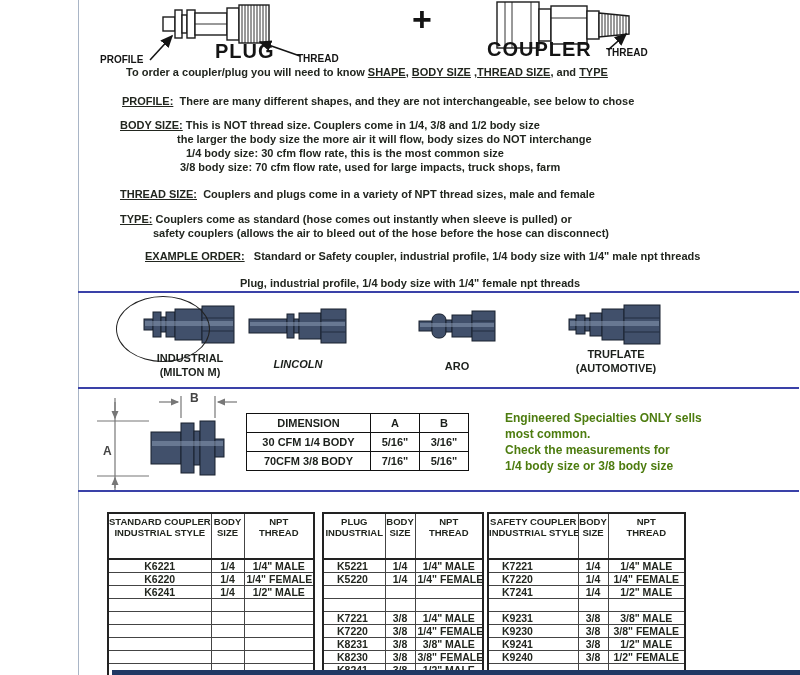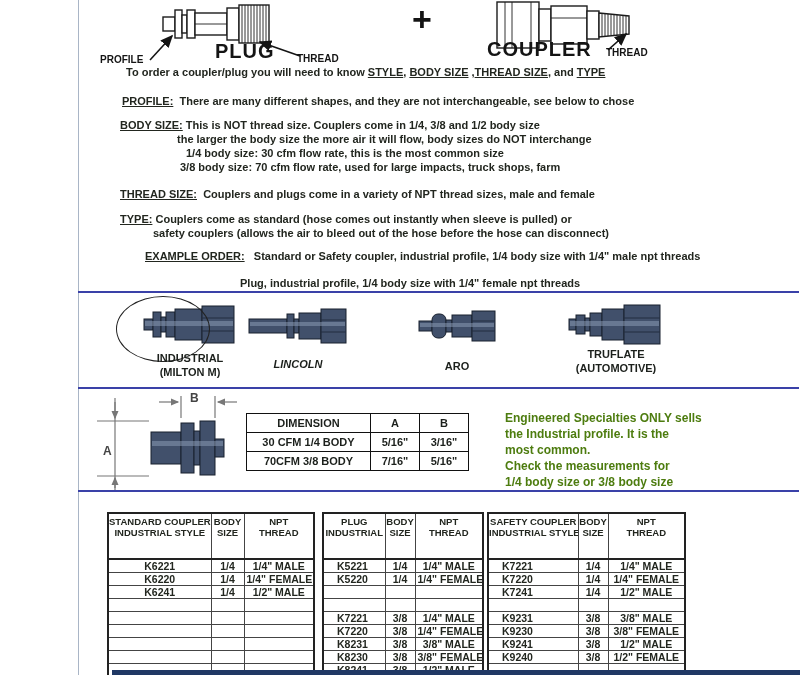--- a/index.html
+++ b/index.html
@@ -79,21 +79,21 @@
 </svg>
 
 <span class="callout" style="left:100px; top:54px;">PROFILE</span>
 <span class="big" style="left:215px; top:40px;">PLUG</span>
 <span class="callout" style="left:297px; top:53px;">THREAD</span>
 <span class="plus" style="left:412px; top:0px;">+</span>
 <span class="big" style="left:487px; top:38px;">COUPLER</span>
 <span class="callout" style="left:606px; top:47px;">THREAD</span>
 
 <div class="txt" style="left:126px; top:66px;">
-  <span>To order a coupler/plug you will need to know </span><span class="u">STYLE</span><span>, </span><span class="u">BODY SIZE</span><span> ,</span><span class="u">THREAD SIZE</span><span>, and </span><span class="u">TYPE</span>
+  <span>To order a coupler/plug you will need to know </span><span class="u">SHAPE</span><span>, </span><span class="u">BODY SIZE</span><span> ,</span><span class="u">THREAD SIZE</span><span>, and </span><span class="u">TYPE</span>
 </div>
 
 <div class="txt" style="left:122px; top:95px;">
   <span class="lbl">PROFILE:</span>&nbsp; <span>There are many different shapes, and they are not interchangeable, see below to chose</span>
 </div>
 
 <div class="txt" style="left:120px; top:119px;">
   <span class="lbl">BODY SIZE:</span> <span>This is NOT thread size.  Couplers come in 1/4, 3/8 and 1/2 body size</span>
 </div>
 <div class="txt" style="left:177px; top:133px;">the larger the body size the more air it will flow,  body sizes do NOT interchange</div>
@@ -228,21 +228,20 @@
   <tr>
     <td>70CFM  3/8 BODY</td>
     <td>7/16"</td>
     <td>5/16"</td>
   </tr>
 </tbody>
   </table>
 
 <div class="note" style="left:505px; top:410px;">
   <div>Engineered Specialties ONLY sells</div>
-  <div> the Industrial profile. It is the</div>
   <div>most common.</div>
   <div>Check the measurements for</div>
   <div> 1/4 body size or 3/8 body size</div>
 </div>
 
 <div class="rule" style="top:490px;"></div>
 
 <table class="ptable" style="left:107px; top:512px; width:206px;">
   <colgroup>
       <col style="width:103px">

